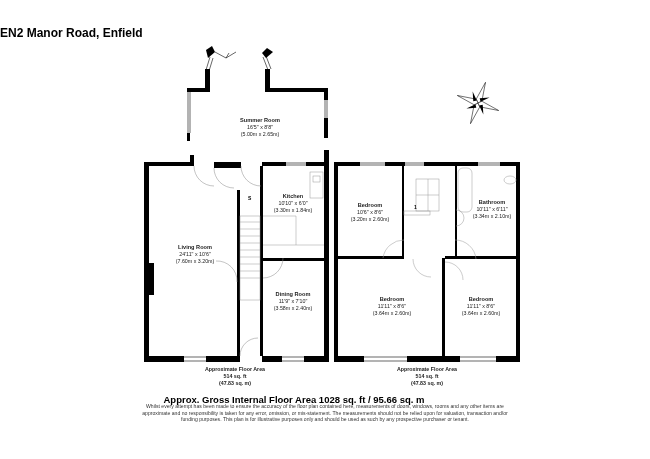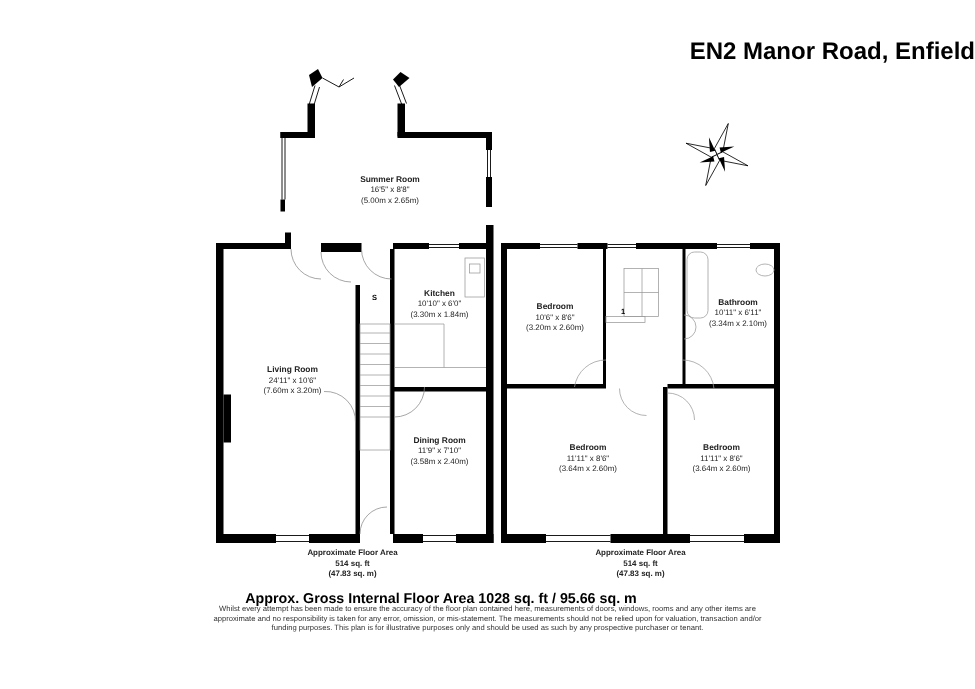--- a/index.html
+++ b/index.html
@@ -1,17 +1,17 @@
 <!DOCTYPE html>
 <html><head>
 <meta charset="utf-8">
 <style>
   html,body{margin:0;padding:0;background:#ffffff;}
   body{width:650px;height:459px;position:relative;overflow:hidden;font-family:"Liberation Sans",sans-serif;color:#000;}
-  .title{position:absolute;left:0;top:26px;width:650px;text-align:right;font-weight:bold;font-size:16px;}
+  .title{position:absolute;left:0;top:26px;width:650px;text-align:left;font-weight:bold;font-size:12px;}
   .plan{position:absolute;left:0;top:0;}
   .lbl{position:absolute;text-align:center;font-size:5.3px;line-height:7px;color:#222;}
   .lbl .nm{font-weight:bold;font-size:5.6px;}
   .area{position:absolute;text-align:center;font-size:5.3px;line-height:7px;color:#222;}
   .area .h{font-weight:bold;}
   .gross{position:absolute;left:0;top:394px;width:588px;text-align:center;font-weight:bold;font-size:9.5px;}
   .disc{position:absolute;left:140px;top:403px;width:370px;text-align:center;font-size:5.1px;line-height:6.6px;color:#333;}
 </style>
 </head>
 <body>

